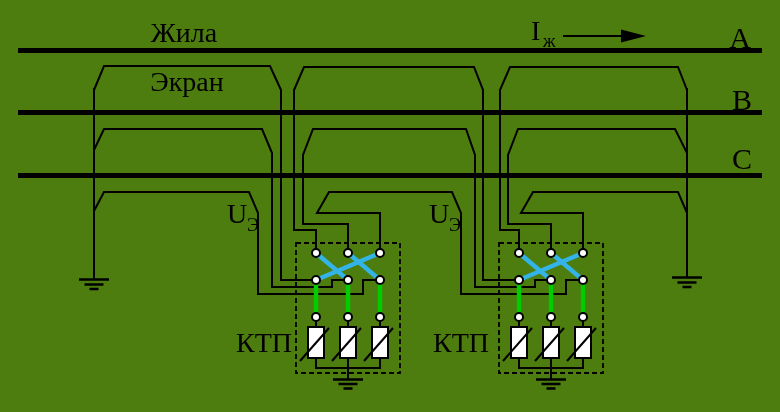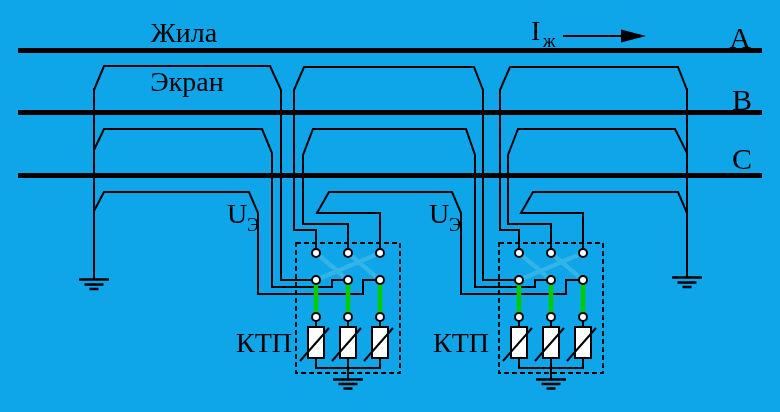--- a/index.html
+++ b/index.html
@@ -1,21 +1,21 @@
 <!DOCTYPE html>
 <html style="--wire: #000000; --transposition-link: #33b3e6; --arrester-link: #00cd00;"><head>
 <meta charset="utf-8">
 <style>
   :root{
     --wire:#000000;
     --transposition-link:#33b3e6;
     --arrester-link:#00cd00;
   }
   html,body{margin:0;padding:0;background:#ffffff;}
-  .canvas{width:780px;height:412px;background:#0ea5e9;position:relative;overflow:hidden;}
+  .canvas{width:780px;height:412px;background:#4d7c0f;position:relative;overflow:hidden;}
   svg{display:block;}
   .thick{stroke:var(--wire);stroke-width:5;fill:none;}
   .wire{stroke:var(--wire);stroke-width:2;fill:none;stroke-linejoin:miter;}
   .gnd{stroke:var(--wire);stroke-width:2.5;fill:none;}
   .cyan{stroke:var(--transposition-link);stroke-width:4.5;fill:none;}
   .green{stroke:var(--arrester-link);stroke-width:4.5;fill:none;}
   .term{fill:#ffffff;stroke:var(--wire);stroke-width:2;}
   .vrect{fill:#ffffff;stroke:var(--wire);stroke-width:2;}
   .dash{fill:none;stroke:var(--wire);stroke-width:1.8;stroke-dasharray:5 3;}
   .arrowhead{fill:var(--wire);stroke:none;}

